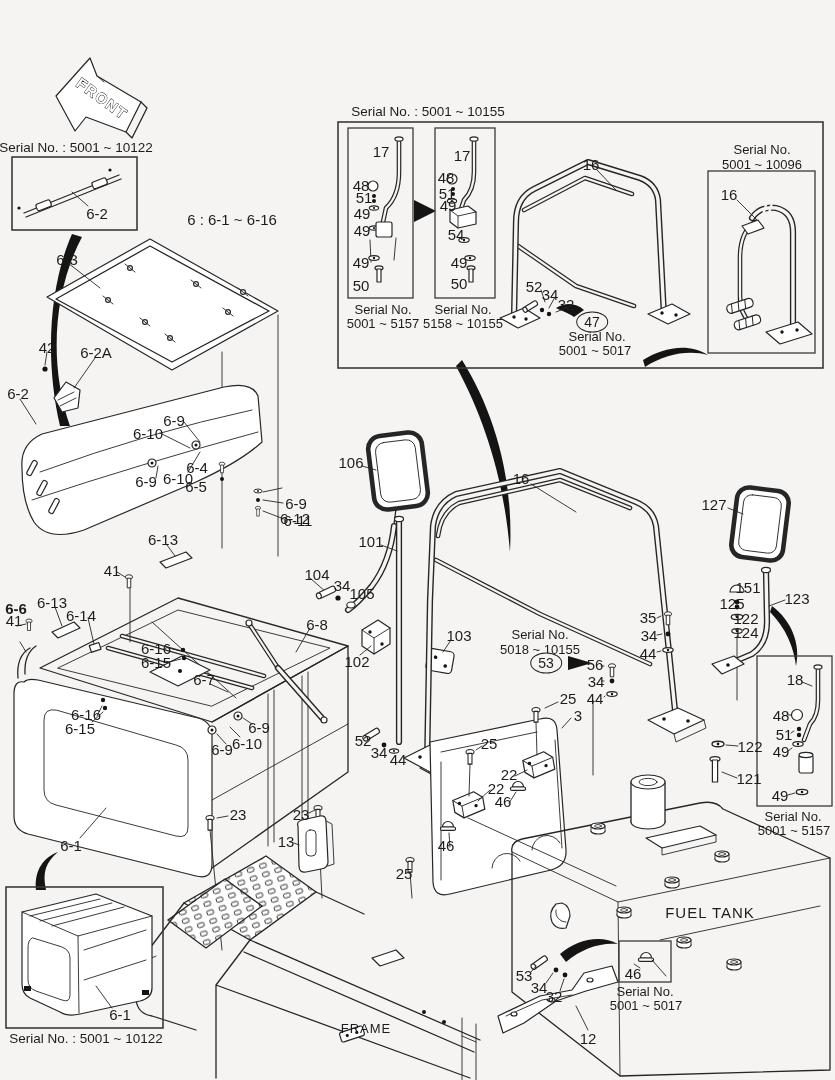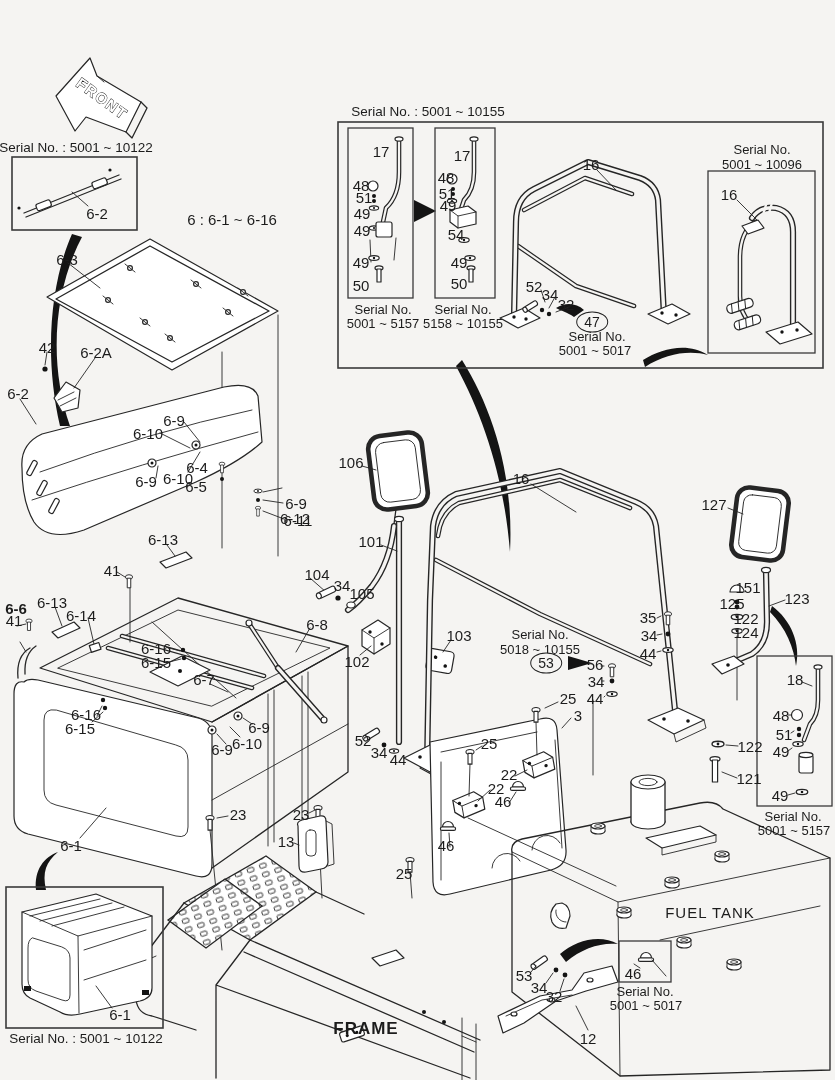--- a/index.html
+++ b/index.html
@@ -531,21 +531,21 @@
       <span class="co" style="left: 793px; top: 816px; font-size: 13px;">Serial No.</span>
       <span class="co" style="left: 794px; top: 830px; font-size: 13px;">5001 ~ 5157</span>
       <span class="co" style="left: 710px; top: 912px; font-size: 15px; letter-spacing: 1px;">FUEL TANK</span>
       <span class="co" style="left: 633px; top: 973px;">46</span>
       <span class="co" style="left: 645px; top: 991px; font-size: 13px;">Serial No.</span>
       <span class="co" style="left: 646px; top: 1005px; font-size: 13px;">5001 ~ 5017</span>
       <span class="co" style="left: 524px; top: 975px;">53</span>
       <span class="co" style="left: 539px; top: 987px;">34</span>
       <span class="co" style="left: 554px; top: 996px;">32</span>
       <span class="co" style="left: 588px; top: 1038px;">12</span>
-      <span class="co" style="left: 366px; top: 1028px; font-size: 17px; letter-spacing: 1px; font-weight: bold;">FRAME</span>
+      <span class="co" style="left: 366px; top: 1028px; font-size: 13px; letter-spacing: 1px;">FRAME</span>
       <span class="co" style="left: 120px; top: 1014px;">6-1</span>
       <span class="co" style="left: 86px; top: 1039px; font-size: 13.5px;">Serial No. : 5001 ~ 10122</span>
       <span class="co" style="left: 428px; top: 112px; font-size: 13.5px;">Serial No. : 5001 ~ 10155</span>
       <span class="co" style="left: 381px; top: 151px;">17</span>
       <span class="co" style="left: 361px; top: 185px;">48</span>
       <span class="co" style="left: 364px; top: 197px;">51</span>
       <span class="co" style="left: 362px; top: 213px;">49</span>
       <span class="co" style="left: 362px; top: 230px;">49</span>
       <span class="co" style="left: 361px; top: 262px;">49</span>
       <span class="co" style="left: 361px; top: 285px;">50</span>

